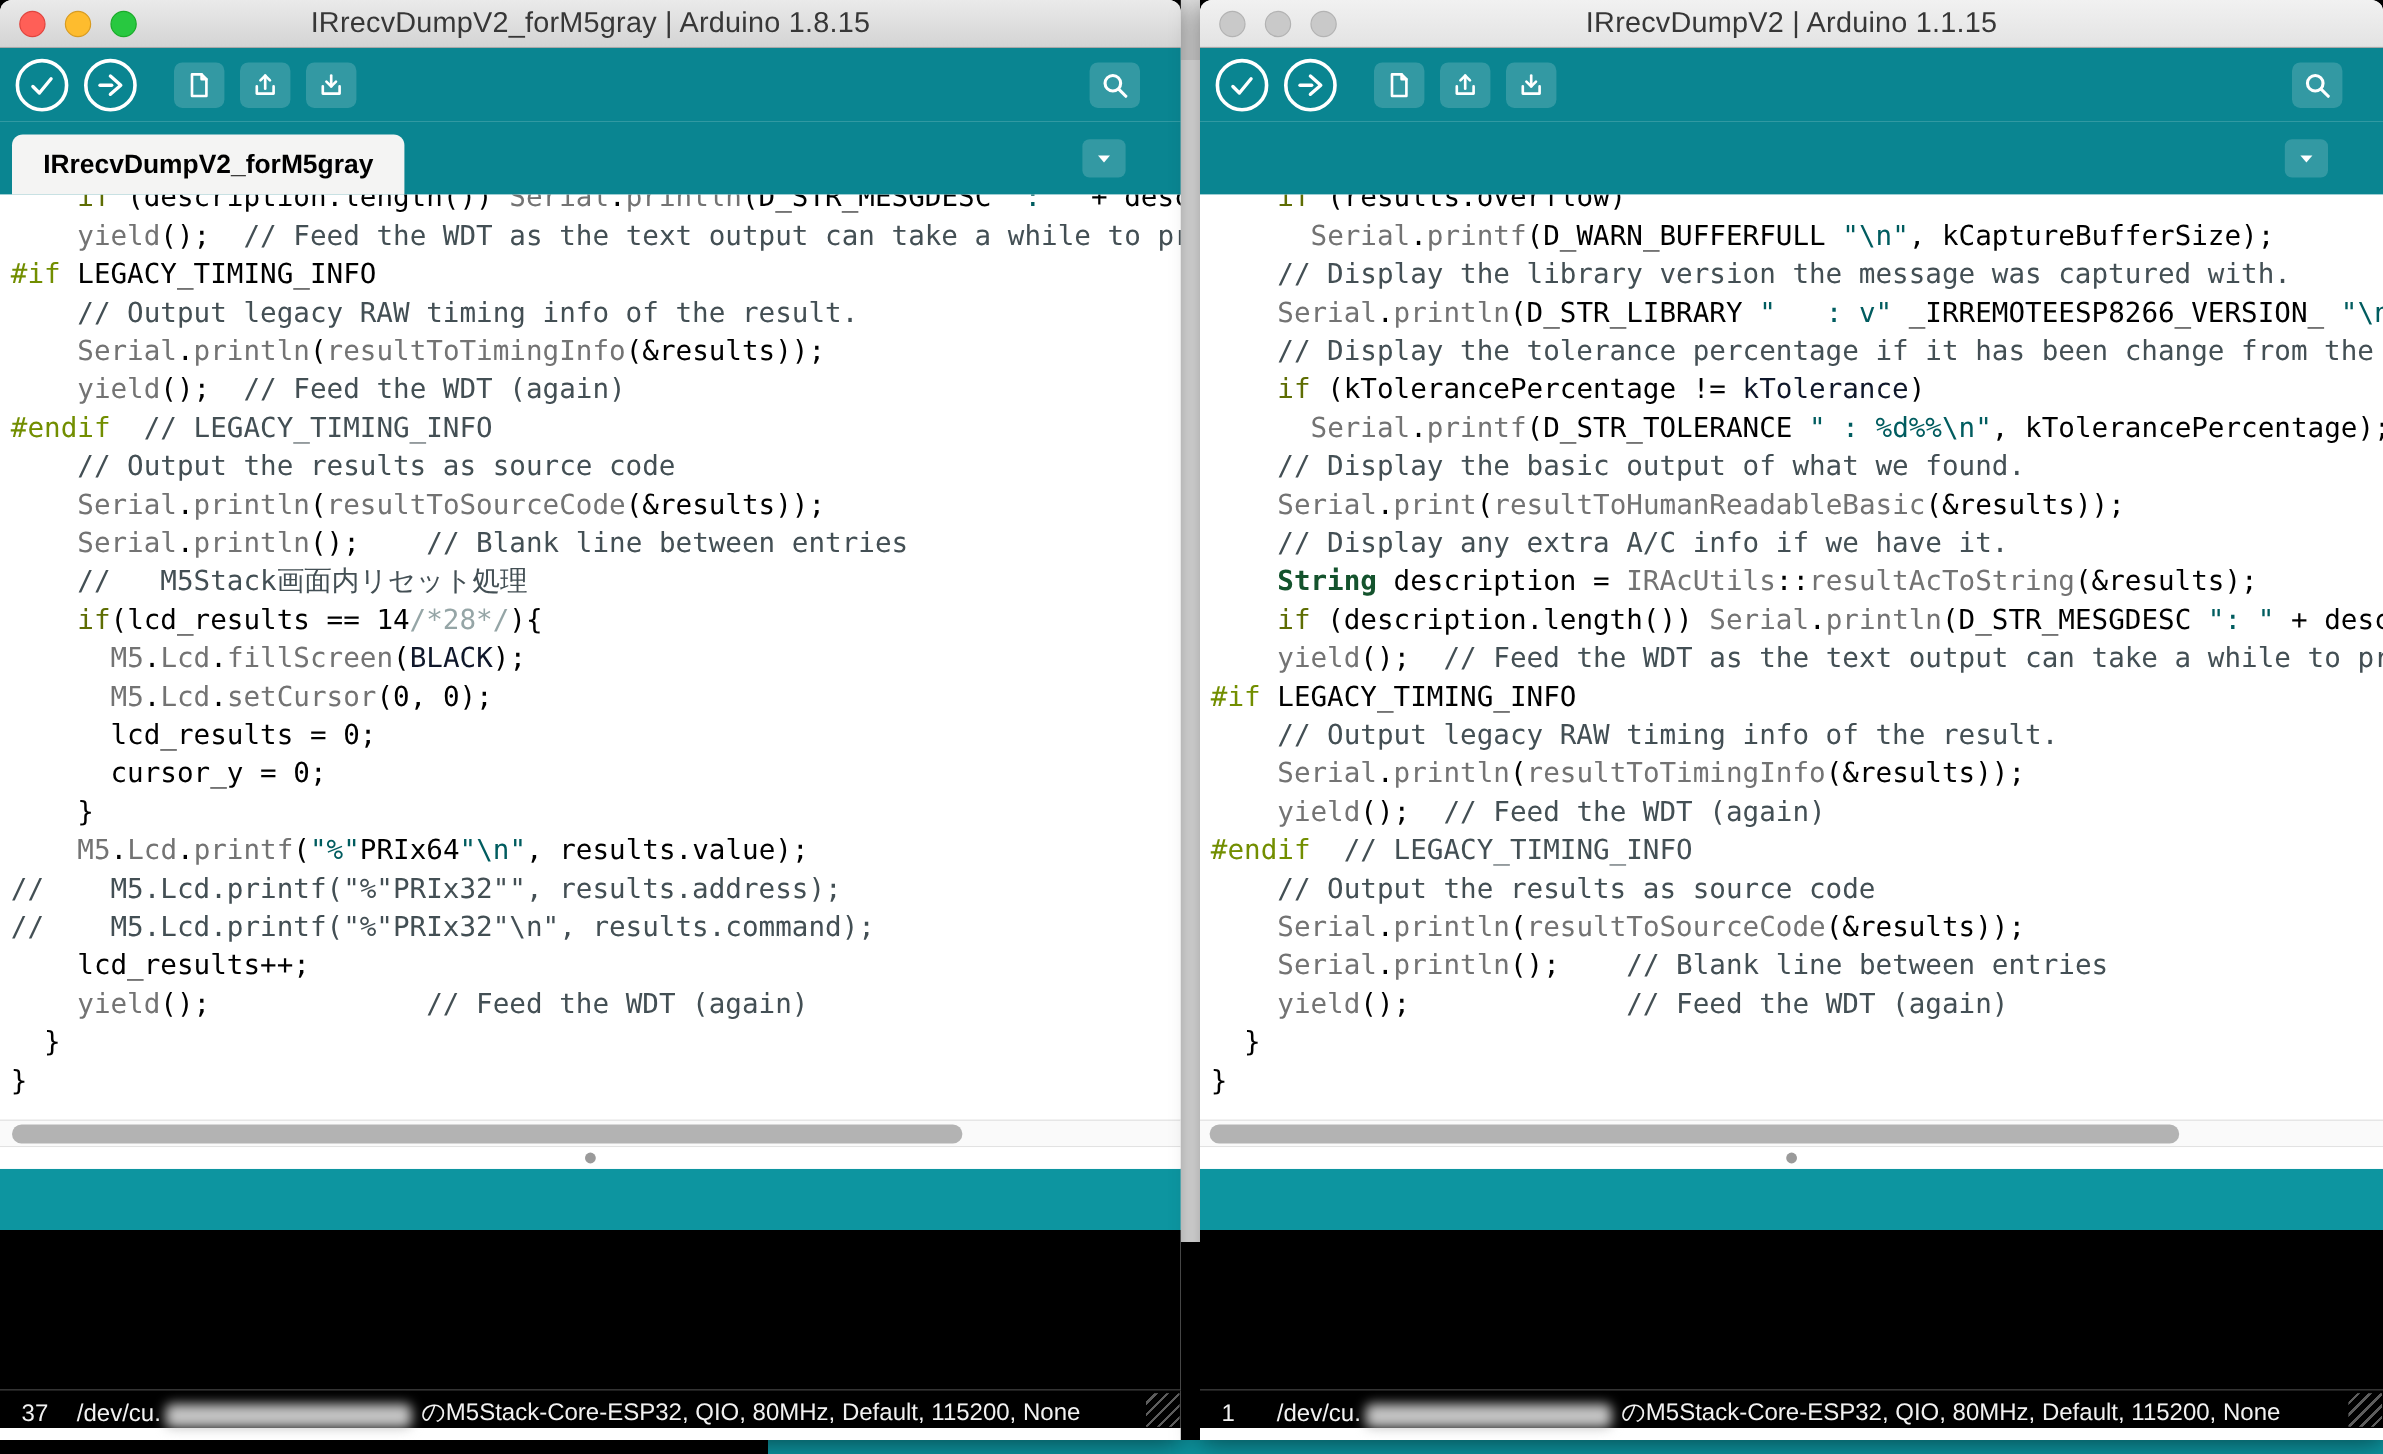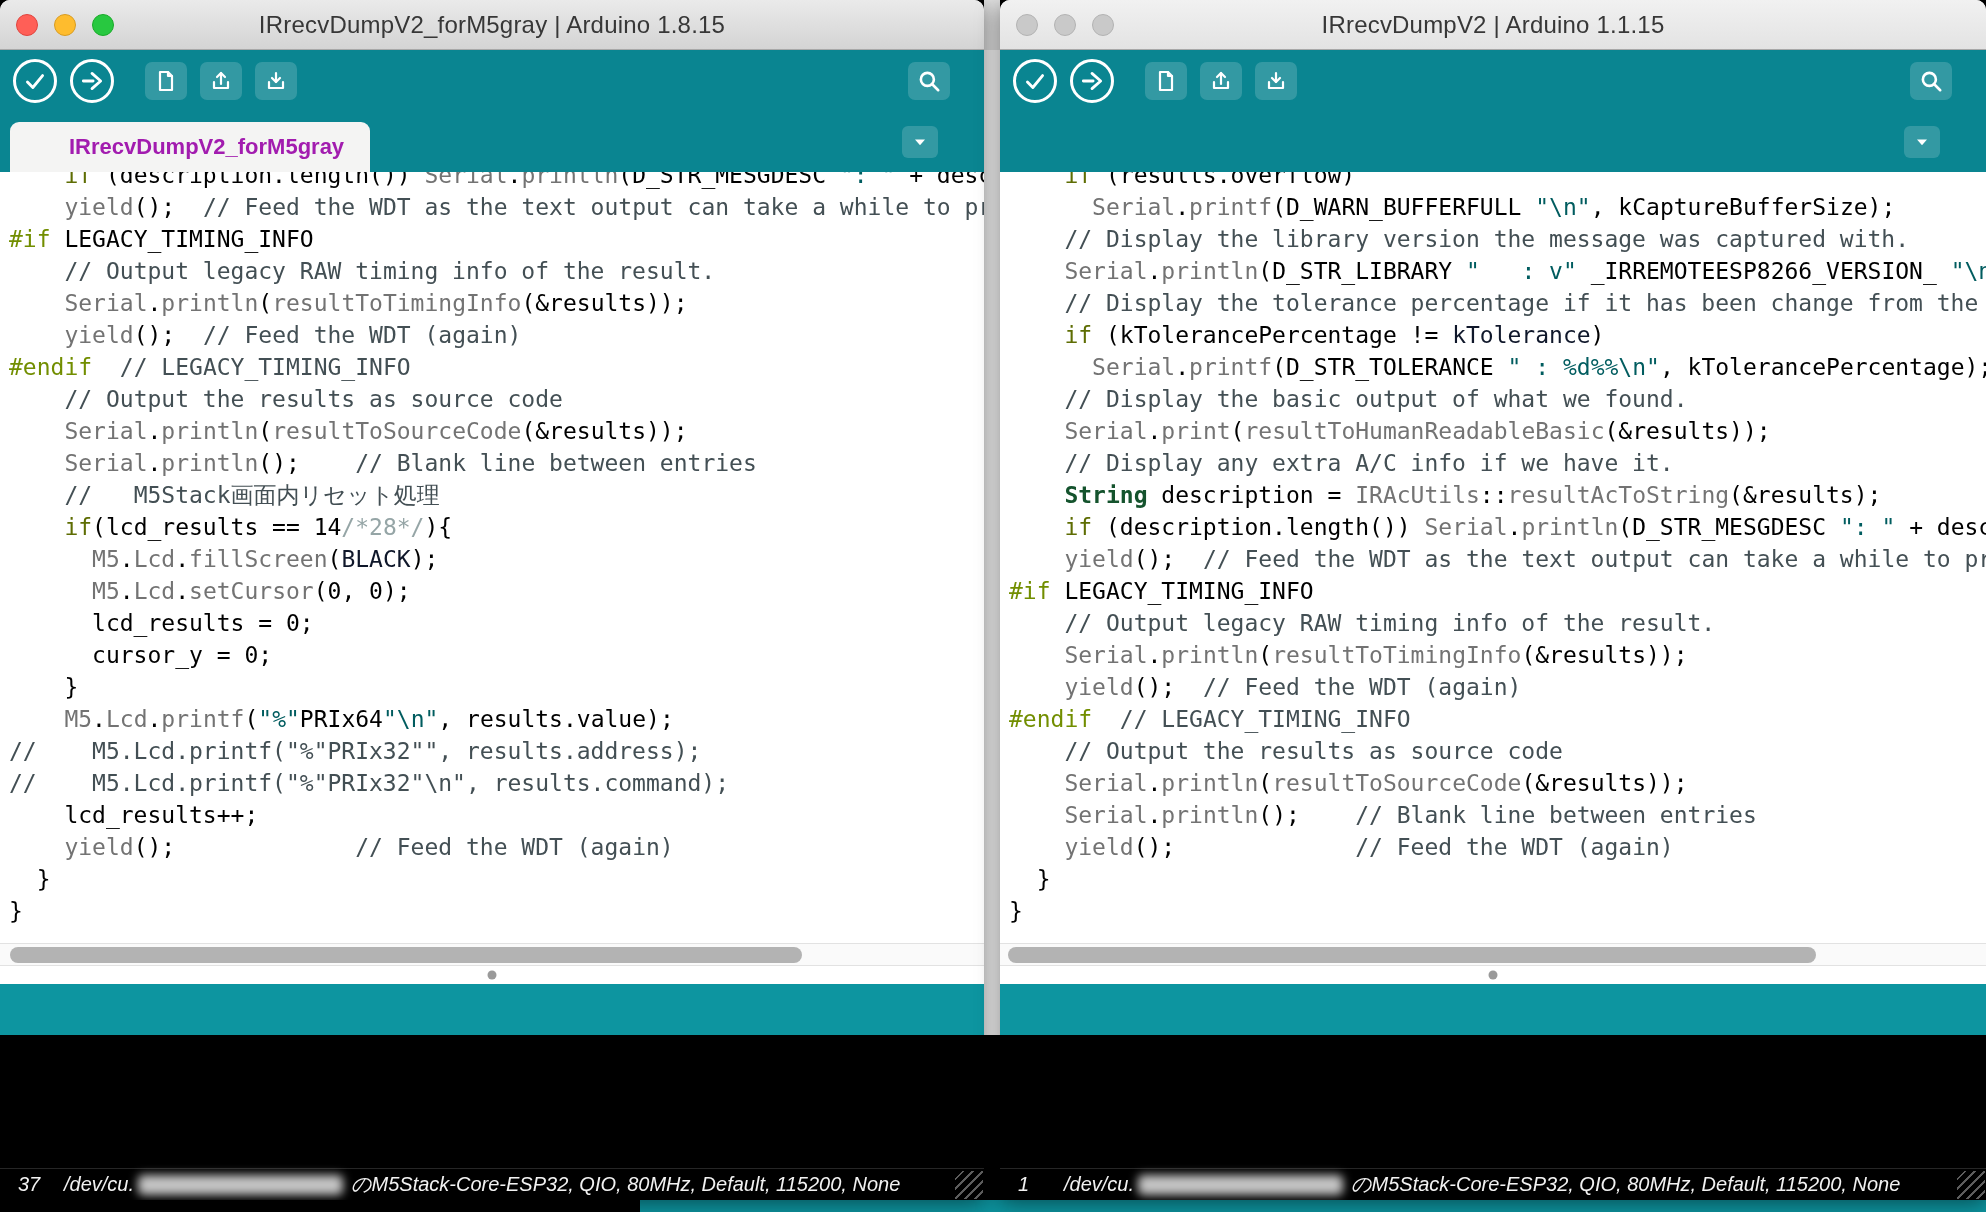--- a/index.html
+++ b/index.html
@@ -5,41 +5,41 @@
   * { margin:0; padding:0; box-sizing:border-box; }
   html,body { width:1986px; height:1212px; }
   body { position:relative; background:#000; font-family:"Liberation Sans",sans-serif; overflow:hidden; }
 
   
   .window { position:absolute; top:0; height:1200px; background:#fff; border-radius:10px 10px 0 0;
             overflow:hidden; box-shadow:0 3px 22px rgba(0,0,0,.5); }
   .win-left  { left:0;      width:984px; }
   .win-right { left:1000px; width:986px; }
 
-  .titlebar { height:50px; background:linear-gradient(#eaeaea,#d4d4d4); border-bottom:1px solid #a8a8a8;
+  .titlebar { height:40px; background:linear-gradient(#eaeaea,#d4d4d4); border-bottom:1px solid #a8a8a8;
               position:relative; display:flex; align-items:center; justify-content:center; }
   .win-unfocused .titlebar { background:linear-gradient(#f1f1f1,#e3e3e3); }
   .title-text { font-size:24px; color:#373737; letter-spacing:.2px; }
   .traffic { position:absolute; left:16px; top:0; height:100%; display:flex; align-items:center; gap:16px; }
   .tl { width:22px; height:22px; border-radius:50%; display:inline-block; }
   .tl-close { background:#ff5f57; border:1px solid #e0443e; }
   .tl-min   { background:#febc2e; border:1px solid #d89c22; }
   .tl-max   { background:#28c840; border:1px solid #1aab29; }
   .win-unfocused .tl { background:#c9c9c9 !important; border:1px solid #b3b3b3 !important; }
 
   .toolbar { height:61px; background:#0a8591; display:flex; align-items:center; gap:13px; padding:0 13px; position:relative; }
   .btn-round { width:44px; height:44px; border-radius:50%; border:3px solid #fff; display:flex; align-items:center; justify-content:center; flex:0 0 auto; }
   .btn-square { width:42px; height:38px; border-radius:7px; background:rgba(255,255,255,.17); display:flex; align-items:center; justify-content:center; flex:0 0 auto; }
   .btn-new { margin-left:18px; }
   .btn-serial { position:absolute; right:34px; top:50%; transform:translateY(-50%); }
 
   .tabstrip { height:61px; background:#0a8591; position:relative; }
   .tab { position:absolute; left:10px; bottom:0; height:50px; background:#f4f4f3; border-radius:9px 9px 0 0;
          display:flex; align-items:center; padding:0 26px; }
-  .tab-label { font-size:22px; font-weight:bold; color:#a21caf;margin-left:33px; }
+  .tab-label { font-size:22px; font-weight:bold; color:#000000; }
   .tabmenu { position:absolute; right:46px; top:50%; transform:translateY(-50%); width:36px; height:32px;
              border-radius:6px; background:rgba(255,255,255,.17); display:flex; align-items:center; justify-content:center; }
 
   .editor { height:771px; background:#fff; overflow:hidden; padding-left:9px; }
   .code { margin-top:-13px; font-family:"DejaVu Sans Mono","Liberation Mono",monospace; font-size:23px; line-height:32px; white-space:pre; color:#000; }
   .code-line { white-space:pre; height:32px; }
   .tok-d { color:#000000; }
   .tok-f { color:#737373; }
   .tok-t { color:#14532d; font-weight:bold; }
   .tok-c { color:#0f172a; }
@@ -50,21 +50,21 @@
   .tok-s { color:#005c5f; }
 
   .hscroll { height:23px; background:#fafafa; border-top:1px solid #e2e2e2; border-bottom:1px solid #e2e2e2; position:relative; }
   .hthumb { position:absolute; top:3px; height:16px; border-radius:8px; background:#b3b3b3; }
   .splitter { height:18px; background:#fff; position:relative; }
   .splitdot { position:absolute; left:50%; top:50%; transform:translate(-50%,-50%); width:9px; height:9px; border-radius:50%; background:#9a9a9a; }
   .band { height:51px; background:#0d95a0; }
   .console { height:133px; background:#000; }
 
   .statusbar { height:32px; background:#000; border-top:1px solid #262626; color:#f2f2f2;
-               display:flex; align-items:center; font-size:20px; position:relative; white-space:nowrap;font-style:italic; }
+               display:flex; align-items:flex-end; font-size:20px; position:relative; white-space:nowrap; }
   .line-num { width:64px; padding-left:18px; flex:0 0 auto; }
   .port { flex:0 0 auto; }
   .blur { width:205px; height:20px; background:#c4c4c4; border-radius:5px; filter:blur(5px); margin:0 8px 0 4px; flex:0 0 auto; }
   .board { flex:0 0 auto; }
   .grip { position:absolute; right:1px; bottom:1px; width:28px; height:28px;
           background:repeating-linear-gradient(135deg, transparent 0 5px, #6e6e6e 5px 7px); opacity:.85; }
 
   
   .gap { position:absolute; left:984px; top:0; width:16px; height:1200px; }
   .gap-top { height:50px; background:#e8e8e8; }

